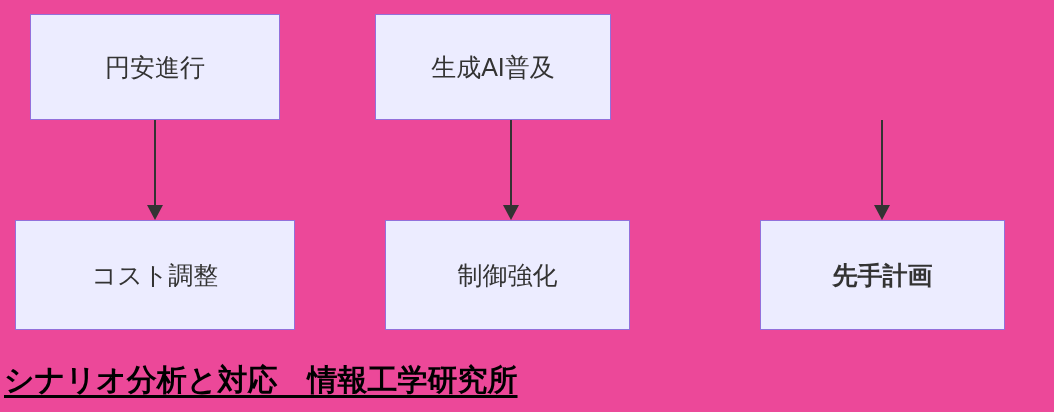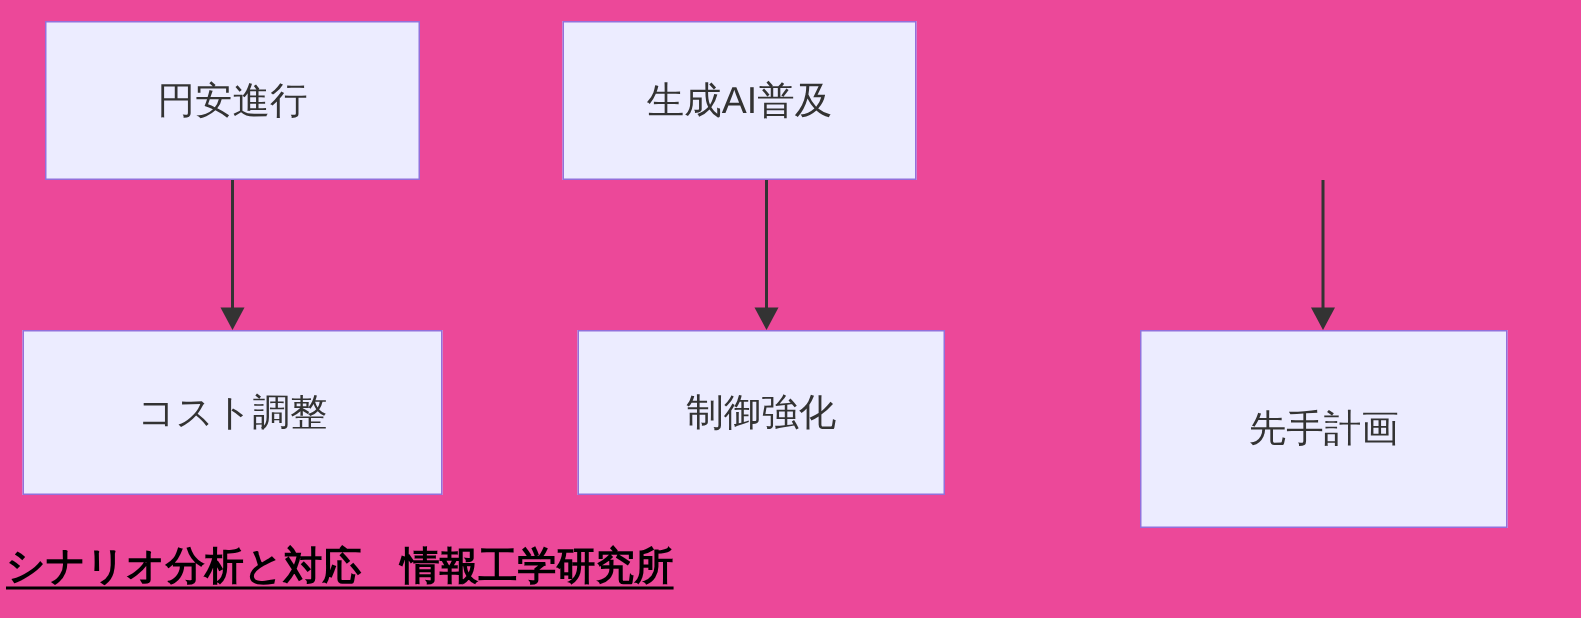--- a/index.html
+++ b/index.html
@@ -28,21 +28,21 @@
     text-align: center;
     line-height: 1.2;
   }
   
   .c1-top { left: 30px;  top: 14px; width: 250px; height: 106px; }
   .c2-top { left: 375px; top: 14px; width: 236px; height: 106px; }
   .c3-top { left: 740px; top: 14px; width: 270px; height: 106px; }
   
   .c1-bot { left: 15px;  top: 220px; width: 280px; height: 110px; }
   .c2-bot { left: 385px; top: 220px; width: 245px; height: 110px; }
-  .c3-bot { left: 760px; top: 220px; width: 245px; height: 132px; }
+  .c3-bot { left: 760px; top: 220px; width: 245px; height: 110px; font-weight: bold; }
   
   .arrow {
     position: absolute;
     top: 120px;
     width: 16px;
     height: 100px;
   }
   .a1 { left: 147px; }
   .a2 { left: 503px; }
   .a3 { left: 874px; }
@@ -61,21 +61,21 @@
     width: 0;
     height: 0;
     border-left: 8px solid transparent;
     border-right: 8px solid transparent;
     border-top: 15px solid var(--arrow-color, #333333);
   }
   .caption {
     position: absolute;
     left: 4px;
     top: 360px;
-    font-size: 26px;
+    font-size: 30px;
     font-weight: bold;
     color: #000000;
     text-decoration: underline;
     text-underline-offset: 5px;
     white-space: pre;
   }
 </style>
 </head>
 <body>
 

